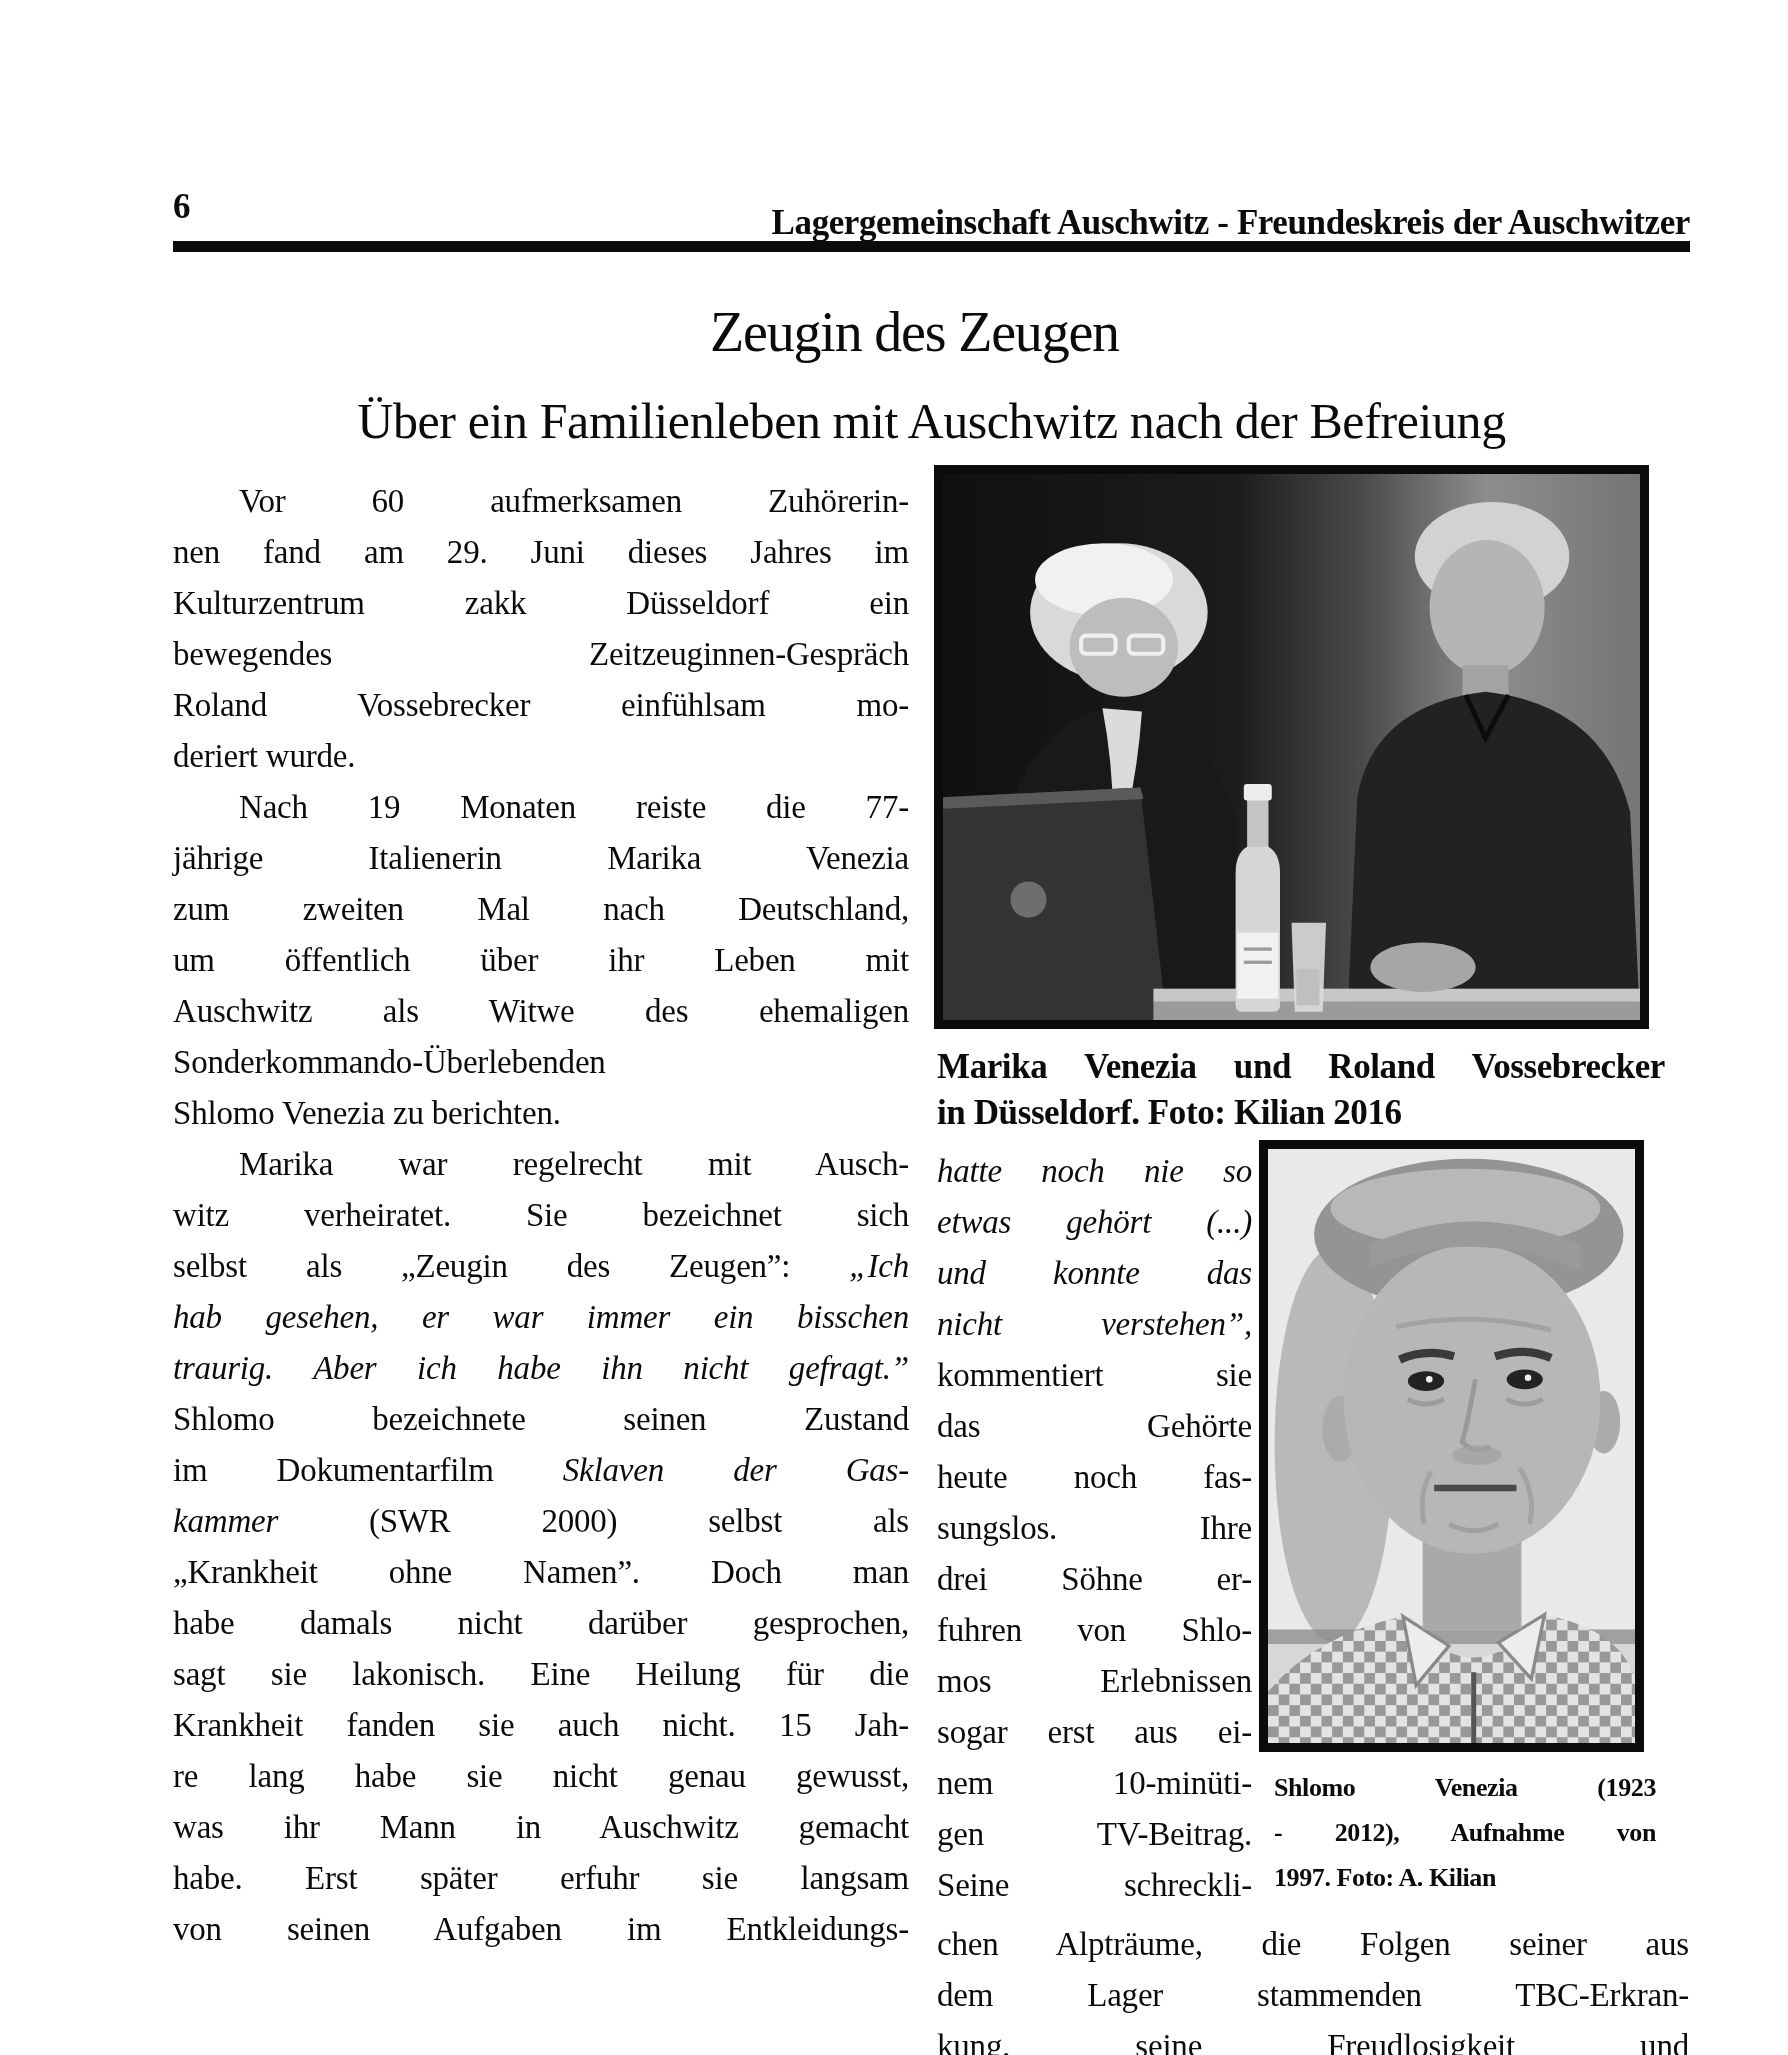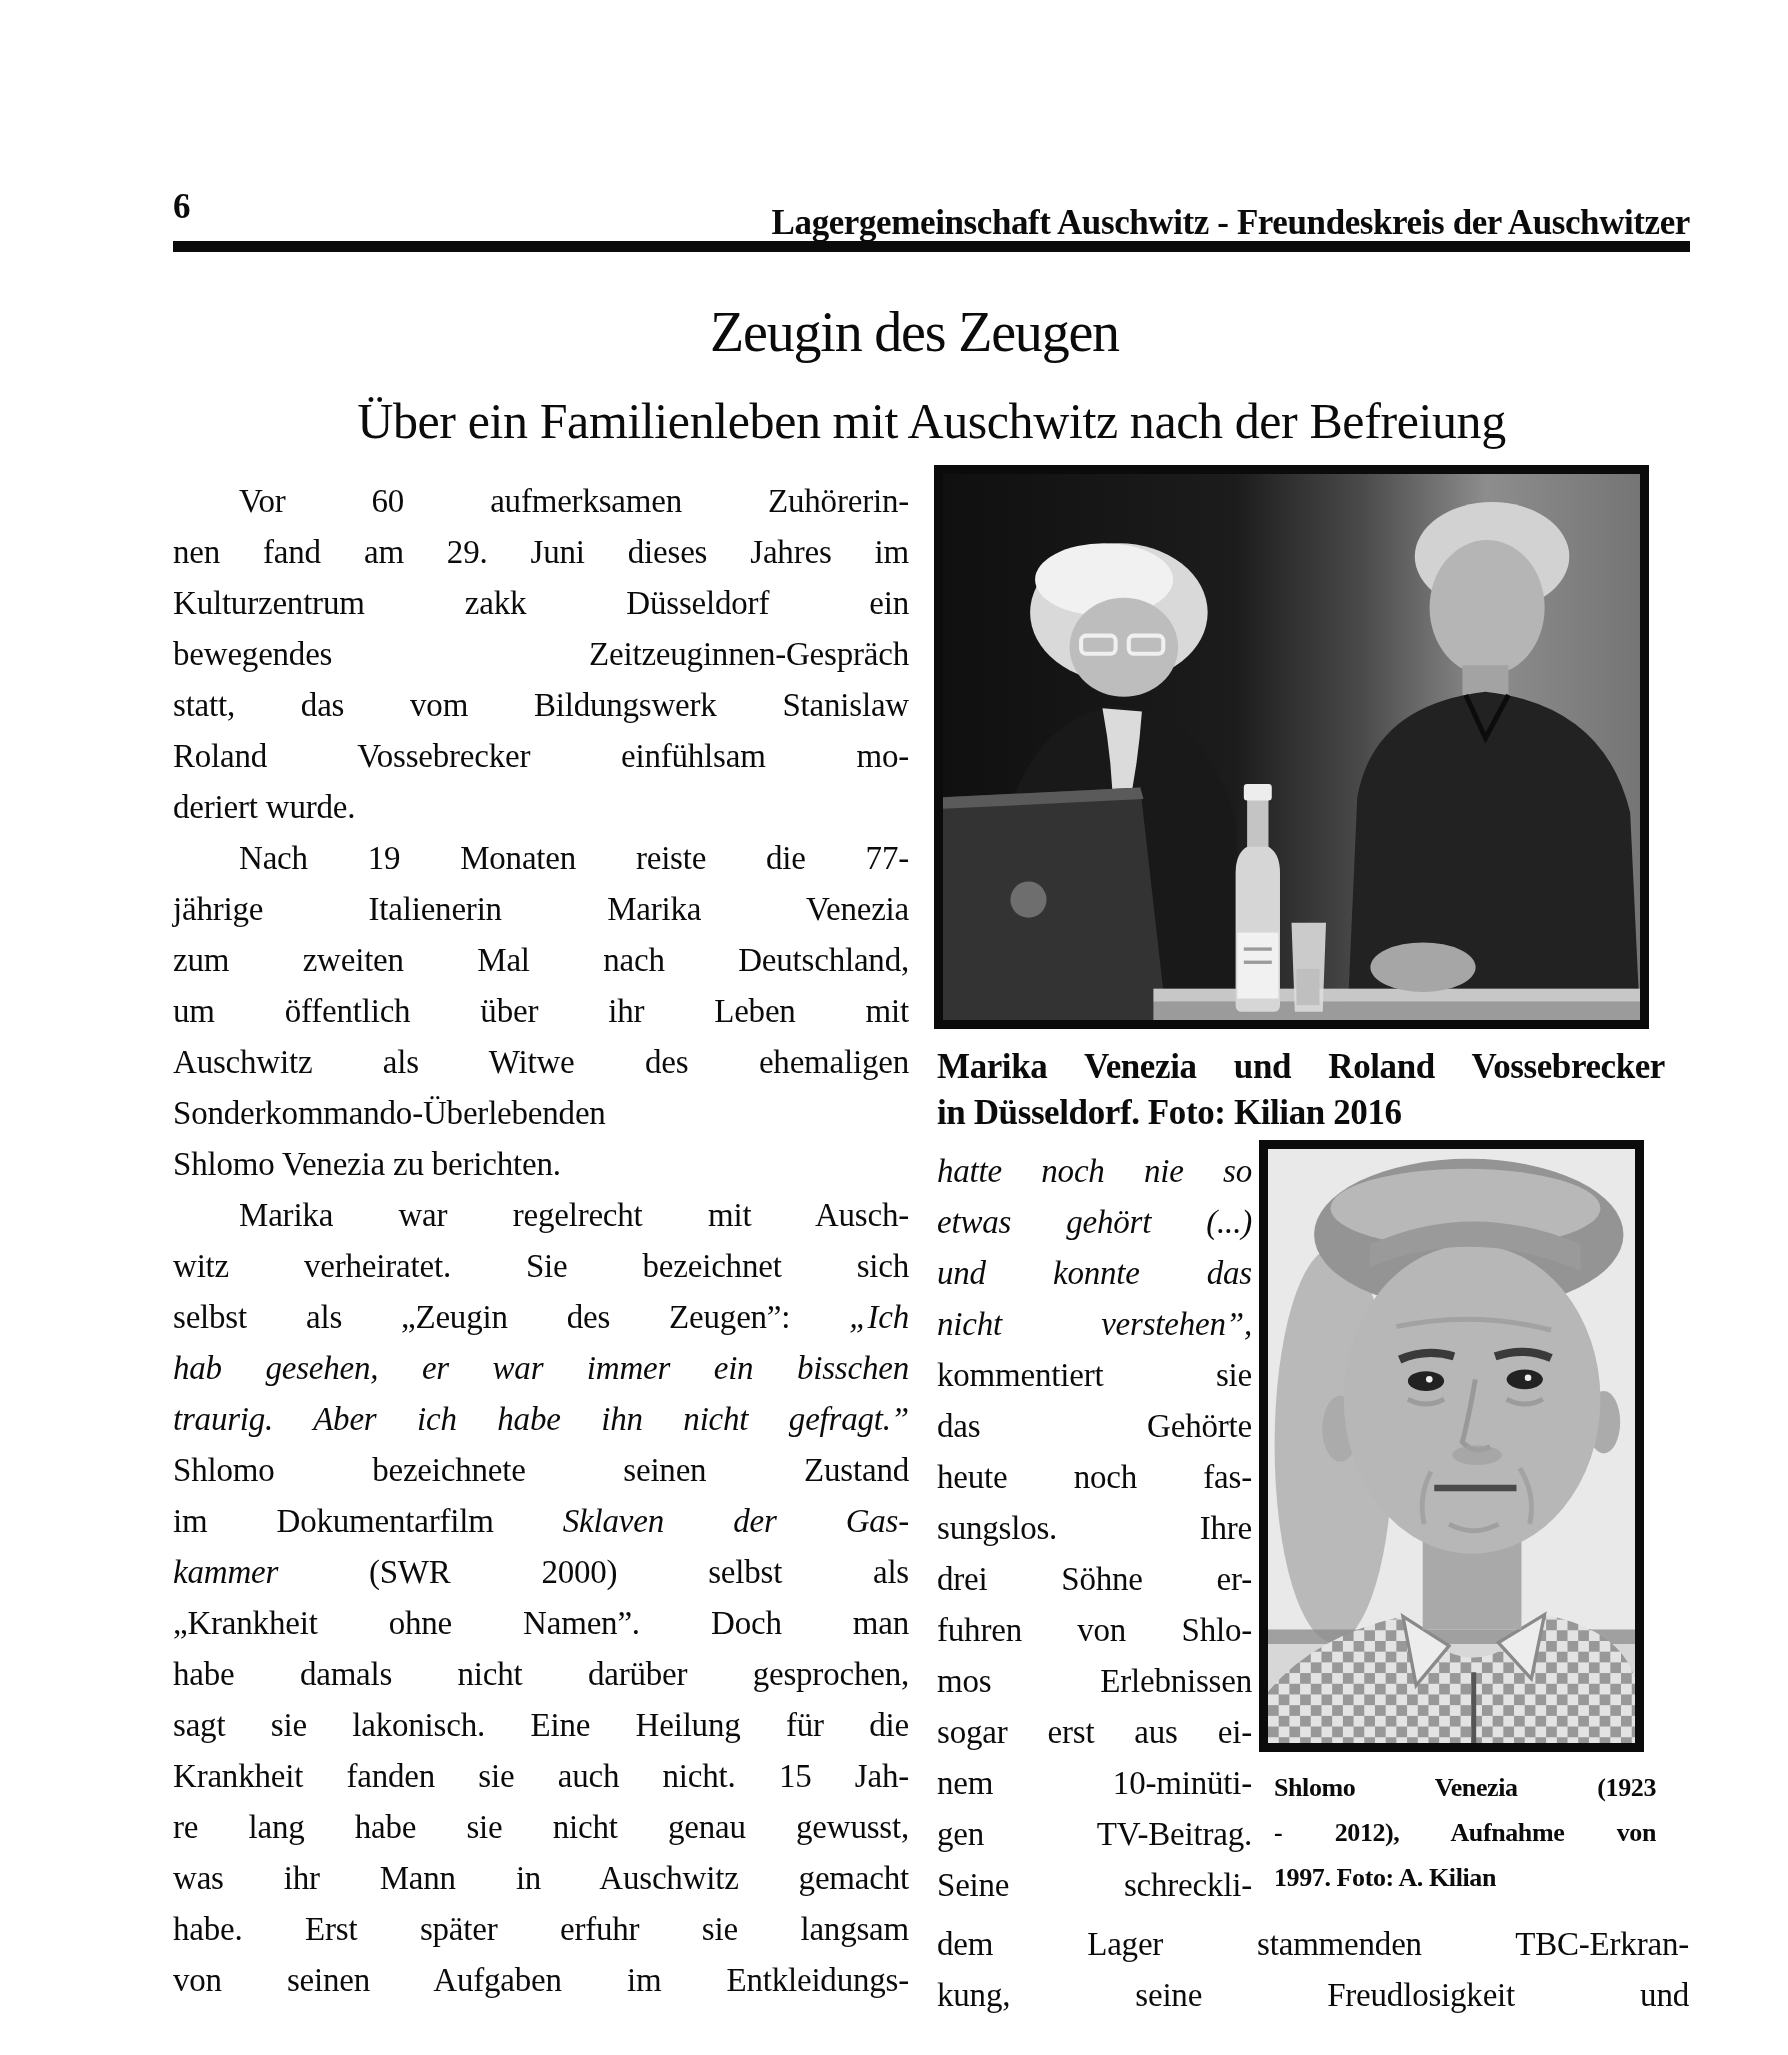--- a/index.html
+++ b/index.html
@@ -43,21 +43,20 @@
 <div class="abs" id="header-rule"></div>
 
 <div class="abs" id="article-title">Zeugin des Zeugen</div>
 <div class="abs" id="article-subtitle">Über ein Familienleben mit Auschwitz nach der Befreiung</div>
 
 <div class="abs textcol" id="left-col">
     <div class="line ind"><span>Vor 60 aufmerksamen Zuhörerin-</span></div>
     <div class="line"><span>nen fand am 29. Juni dieses Jahres im</span></div>
     <div class="line"><span>Kulturzentrum zakk Düsseldorf ein</span></div>
     <div class="line"><span>bewegendes Zeitzeuginnen-Gespräch</span></div>
-    <div class="line"><span>statt, das vom Bildungswerk Stanislaw</span></div>
     <div class="line"><span>Roland Vossebrecker einfühlsam mo-</span></div>
     <div class="line end"><span>deriert wurde.</span></div>
     <div class="line ind"><span>Nach 19 Monaten reiste die 77-</span></div>
     <div class="line"><span>jährige Italienerin Marika Venezia</span></div>
     <div class="line"><span>zum zweiten Mal nach Deutschland,</span></div>
     <div class="line"><span>um öffentlich über ihr Leben mit</span></div>
     <div class="line"><span>Auschwitz als Witwe des ehemaligen</span></div>
     <div class="line"><span>Sonderkommando-Überlebenden</span></div>
     <div class="line end"><span>Shlomo Venezia zu berichten.</span></div>
     <div class="line ind"><span>Marika war regelrecht mit Ausch-</span></div>
@@ -198,16 +197,17 @@
   </svg>
 </div>
 
 <div class="abs caption" id="caption2">
     <div class="line"><span>Shlomo Venezia (1923</span></div>
     <div class="line"><span>- 2012), Aufnahme von</span></div>
     <div class="line end"><span>1997. Foto: A. Kilian</span></div>
   </div>
 
 <div class="abs textcol" id="bottom-col">
+    <div class="line"><span>chen Alpträume, die Folgen seiner aus</span></div>
     <div class="line"><span>dem Lager stammenden TBC-Erkran-</span></div>
     <div class="line"><span>kung, seine Freudlosigkeit und</span></div>
   </div>
 
 
 </body></html>

